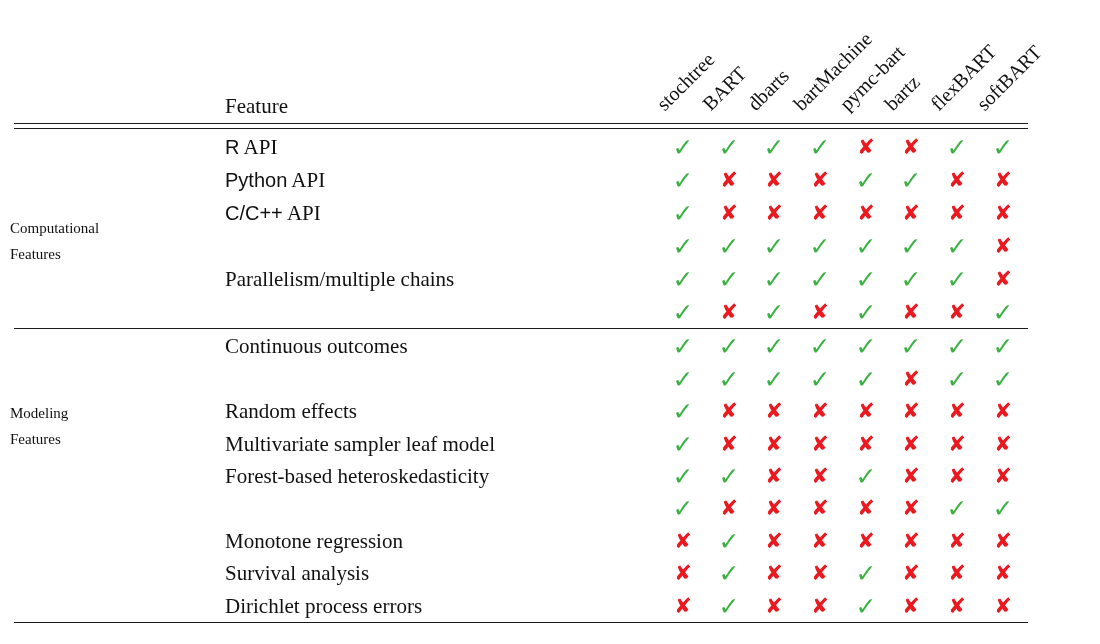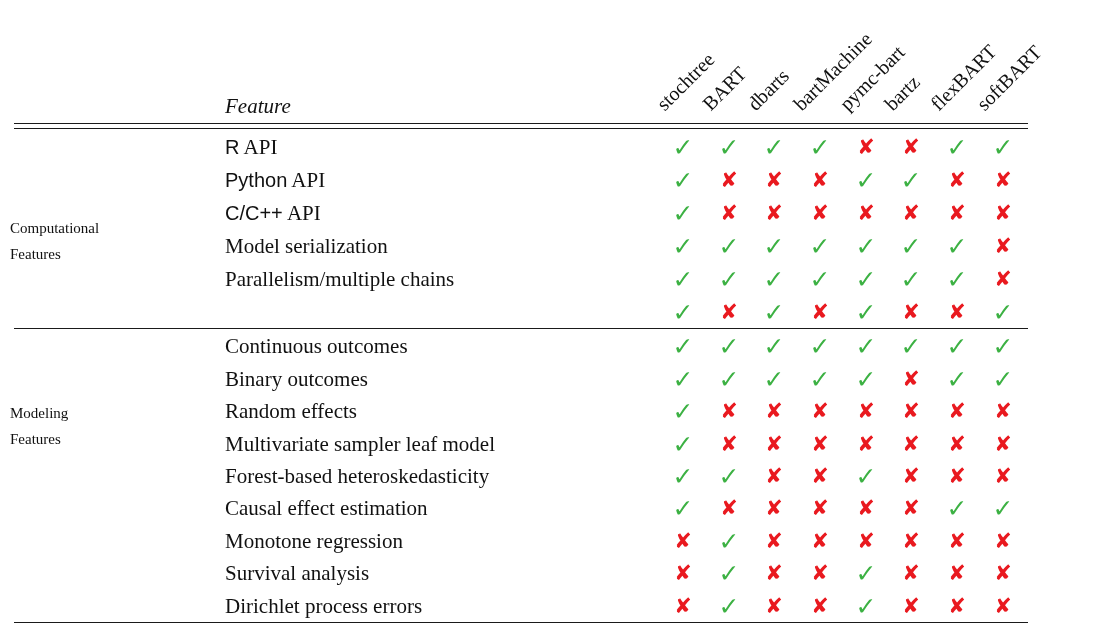--- a/index.html
+++ b/index.html
@@ -5,21 +5,21 @@
   html,body{margin:0;padding:0;background:#ffffff;}
   .canvas{
     position:relative;width:1100px;height:644px;background:#fff;overflow:hidden;
     font-family:"Liberation Serif","DejaVu Serif",serif;color:#111;
   }
   
   .colhead{
     position:absolute;top:91px;height:25px;line-height:25px;font-size:20px;
     transform-origin:0 100%;transform:rotate(-45deg);white-space:nowrap;color:#111;
   }
-  .feature-hdr{position:absolute;left:225px;top:94px;font-size:21px;font-style:italic;}
+  .feature-hdr{position:absolute;left:225px;top:94px;font-size:21px;}
   
   .rule{position:absolute;left:14px;width:1014px;}
   .rule.double{top:123px;height:4px;border-top:1.6px solid #1a1a1a;border-bottom:1.6px solid #1a1a1a;}
   .rule.mid{top:328px;height:0;border-top:1.6px solid #1a1a1a;}
   .rule.bottom{top:622px;height:0;border-top:1.6px solid #1a1a1a;}
   .group{position:absolute;left:0;width:1100px;}
   .group-label{
     position:absolute;left:10px;font-size:15px;line-height:26px;white-space:nowrap;
   }
   .row{position:absolute;left:0;width:1100px;}
@@ -85,21 +85,20 @@
           <span class="mark check" style="left: 683px;">✓</span>
           <span class="mark cross" style="left: 729px;">✘</span>
           <span class="mark cross" style="left: 774px;">✘</span>
           <span class="mark cross" style="left: 820px;">✘</span>
           <span class="mark cross" style="left: 866px;">✘</span>
           <span class="mark cross" style="left: 911px;">✘</span>
           <span class="mark cross" style="left: 957px;">✘</span>
           <span class="mark cross" style="left: 1003px;">✘</span>
         </div>
         <div class="row" style="top: 229.55px; height: 32.85px;">
-          <span class="feature">Model serialization</span>
           <span class="mark check" style="left: 683px;">✓</span>
           <span class="mark check" style="left: 729px;">✓</span>
           <span class="mark check" style="left: 774px;">✓</span>
           <span class="mark check" style="left: 820px;">✓</span>
           <span class="mark check" style="left: 866px;">✓</span>
           <span class="mark check" style="left: 911px;">✓</span>
           <span class="mark check" style="left: 957px;">✓</span>
           <span class="mark cross" style="left: 1003px;">✘</span>
         </div>
         <div class="row" style="top: 262.4px; height: 32.85px;">
@@ -131,21 +130,20 @@
           <span class="mark check" style="left: 683px;">✓</span>
           <span class="mark check" style="left: 729px;">✓</span>
           <span class="mark check" style="left: 774px;">✓</span>
           <span class="mark check" style="left: 820px;">✓</span>
           <span class="mark check" style="left: 866px;">✓</span>
           <span class="mark check" style="left: 911px;">✓</span>
           <span class="mark check" style="left: 957px;">✓</span>
           <span class="mark check" style="left: 1003px;">✓</span>
         </div>
         <div class="row" style="top: 362.45px; height: 32.45px;">
-          <span class="feature">Binary outcomes</span>
           <span class="mark check" style="left: 683px;">✓</span>
           <span class="mark check" style="left: 729px;">✓</span>
           <span class="mark check" style="left: 774px;">✓</span>
           <span class="mark check" style="left: 820px;">✓</span>
           <span class="mark check" style="left: 866px;">✓</span>
           <span class="mark cross" style="left: 911px;">✘</span>
           <span class="mark check" style="left: 957px;">✓</span>
           <span class="mark check" style="left: 1003px;">✓</span>
         </div>
         <div class="row" style="top: 394.9px; height: 32.45px;">
@@ -175,21 +173,20 @@
           <span class="mark check" style="left: 683px;">✓</span>
           <span class="mark check" style="left: 729px;">✓</span>
           <span class="mark cross" style="left: 774px;">✘</span>
           <span class="mark cross" style="left: 820px;">✘</span>
           <span class="mark check" style="left: 866px;">✓</span>
           <span class="mark cross" style="left: 911px;">✘</span>
           <span class="mark cross" style="left: 957px;">✘</span>
           <span class="mark cross" style="left: 1003px;">✘</span>
         </div>
         <div class="row" style="top: 492.25px; height: 32.45px;">
-          <span class="feature">Causal effect estimation</span>
           <span class="mark check" style="left: 683px;">✓</span>
           <span class="mark cross" style="left: 729px;">✘</span>
           <span class="mark cross" style="left: 774px;">✘</span>
           <span class="mark cross" style="left: 820px;">✘</span>
           <span class="mark cross" style="left: 866px;">✘</span>
           <span class="mark cross" style="left: 911px;">✘</span>
           <span class="mark check" style="left: 957px;">✓</span>
           <span class="mark check" style="left: 1003px;">✓</span>
         </div>
         <div class="row" style="top: 524.7px; height: 32.45px;">

